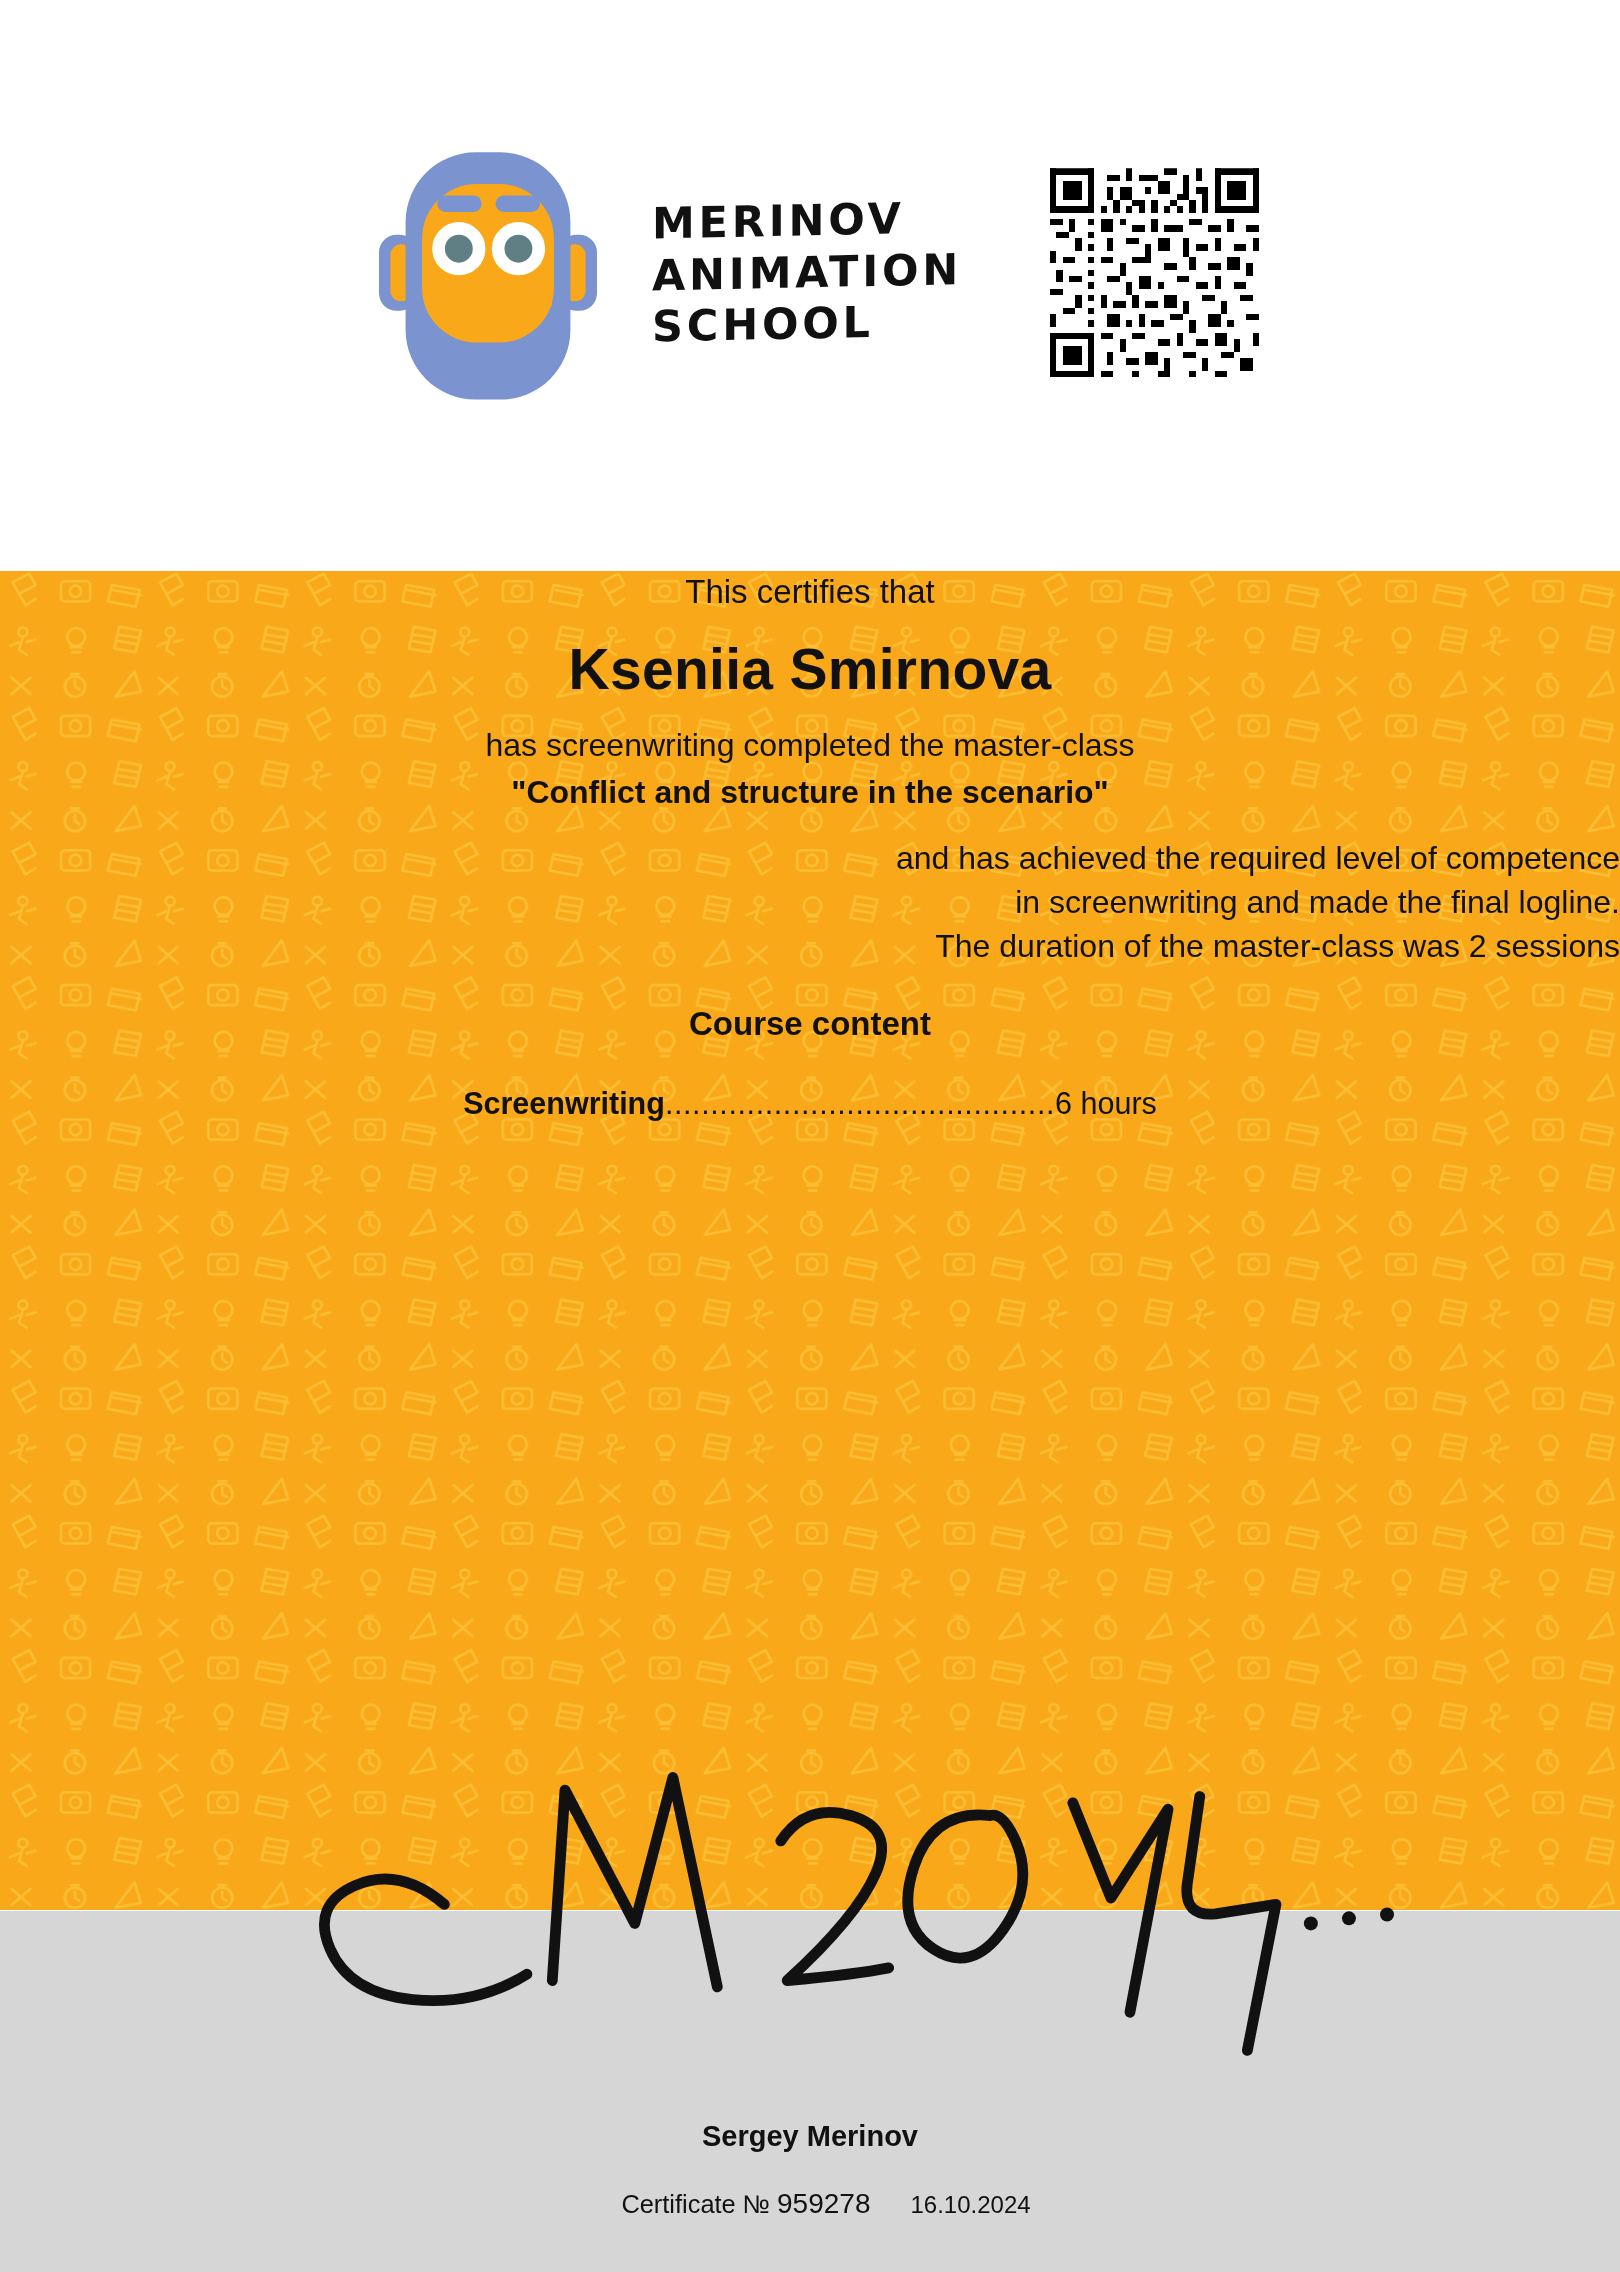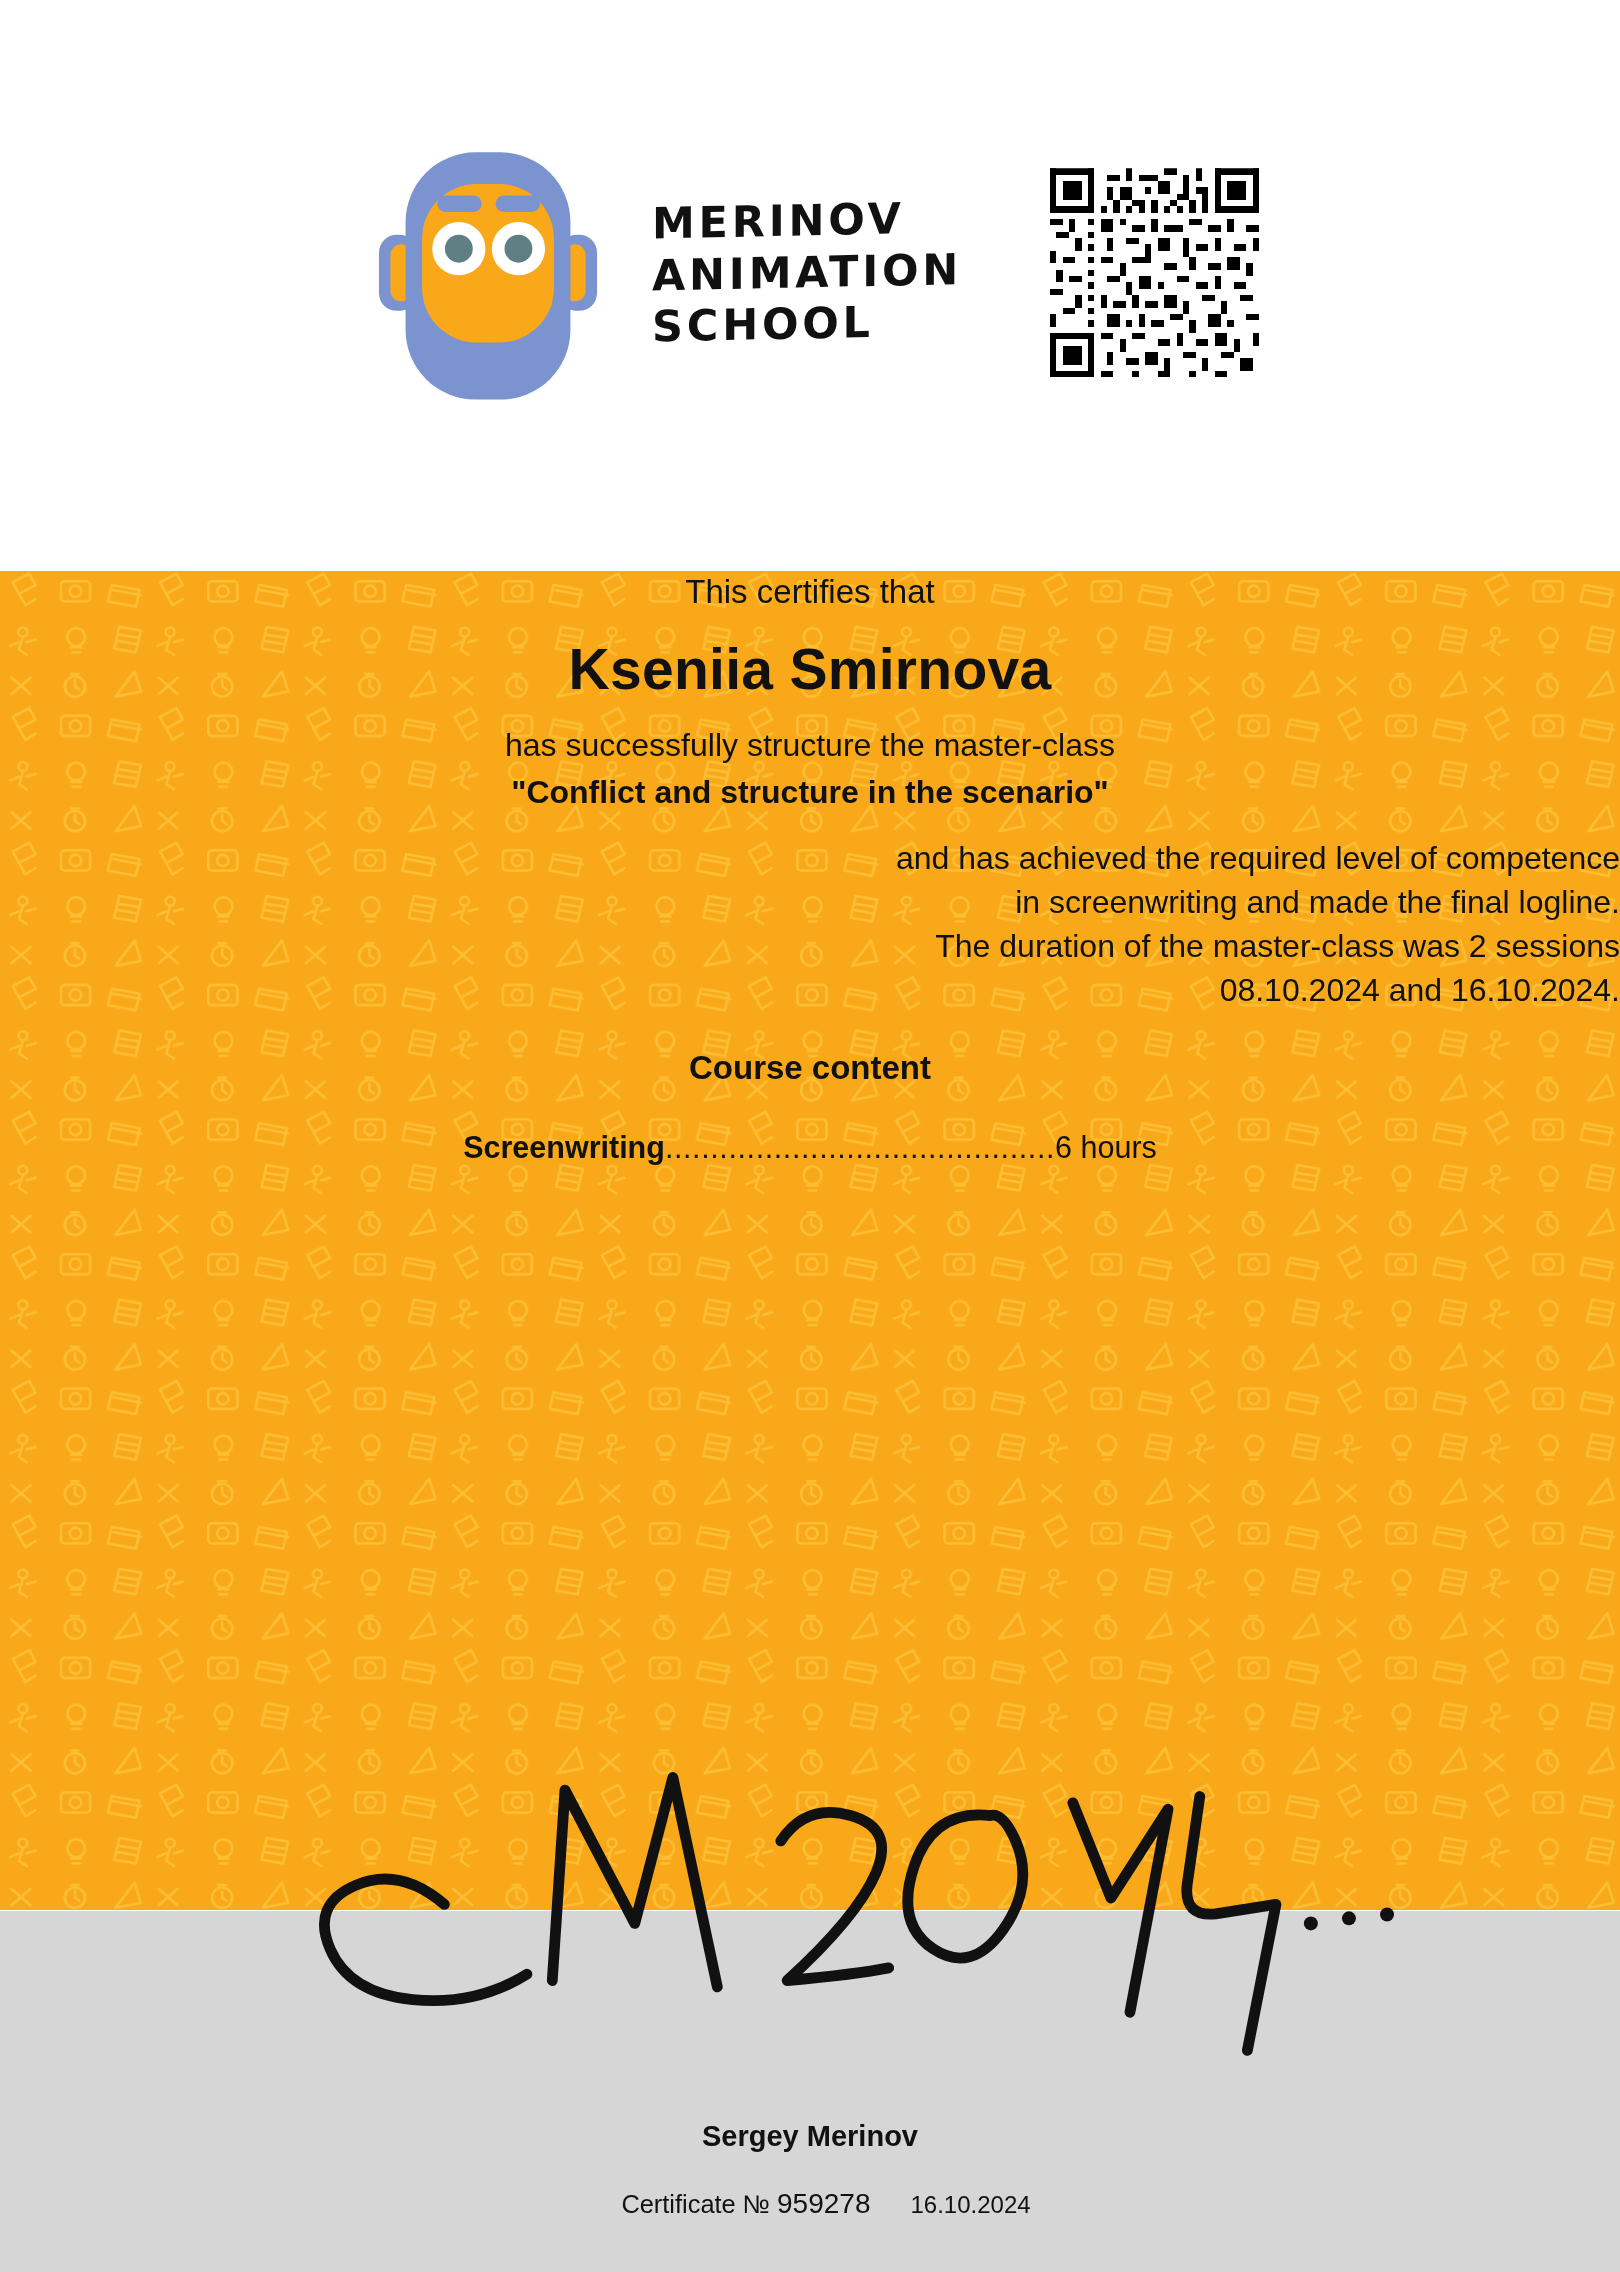--- a/index.html
+++ b/index.html
@@ -412,28 +412,27 @@
             <path d="M182 198 l40 -8 l-10 -32 z"></path>
           </g>
         </pattern>
       </defs>
       <rect width="2552" height="2110" fill="url(#doodles)"></rect>
     </svg>
 
     <div class="body-content">
       <div class="certifies">This certifies that</div>
       <div class="recipient">Kseniia Smirnova</div>
-      <div class="completed">has successfully structure the master-class</div>
+      <div class="completed">has screenwriting completed the master-class</div>
       <div class="course-title">"Conflict and structure in the scenario"</div>
 
       <div class="para">
         <div>and has achieved the required level of competence</div>
         <div>in screenwriting and made the final logline.</div>
         <div>The duration of the master-class was 2 sessions</div>
-        <div>08.10.2024 and 16.10.2024.</div>
       </div>
 
       <div class="course-content-heading">Course content</div>
 
       <div class="content-row">
         <span class="subj">Screenwriting</span>
         <span class="dots">...........................................</span>
         <span class="hrs">6 hours</span>
       </div>
     </div>

